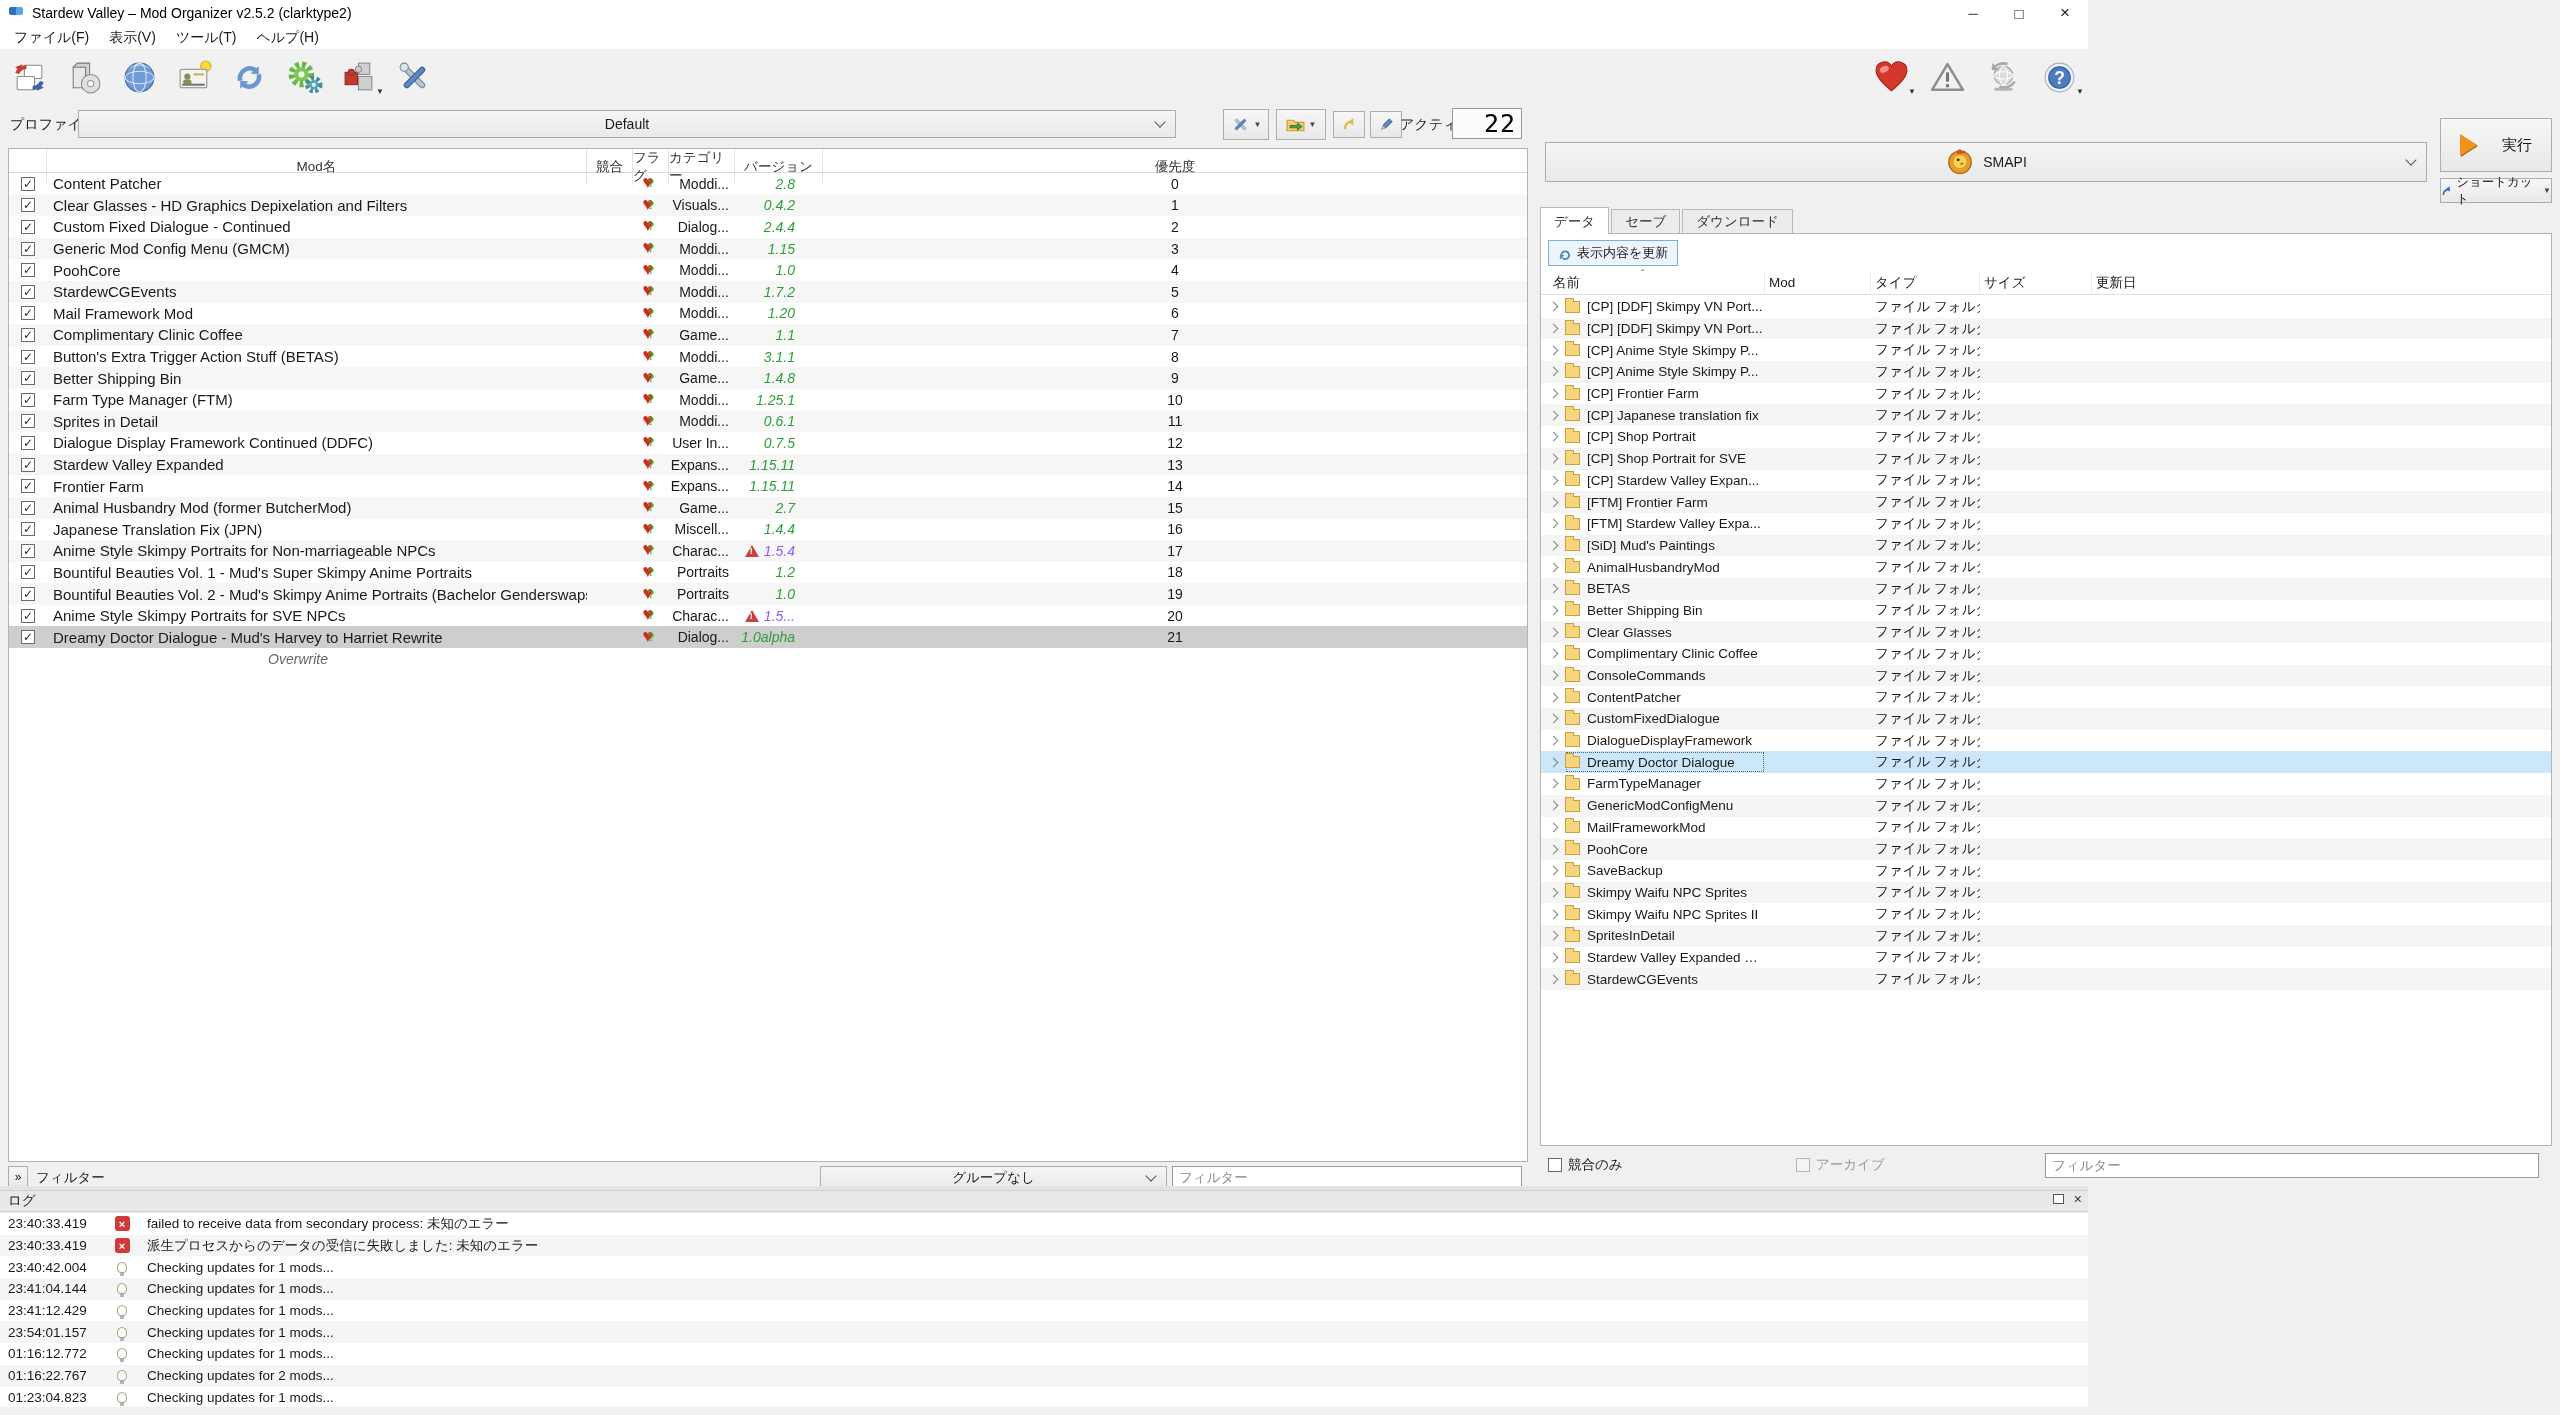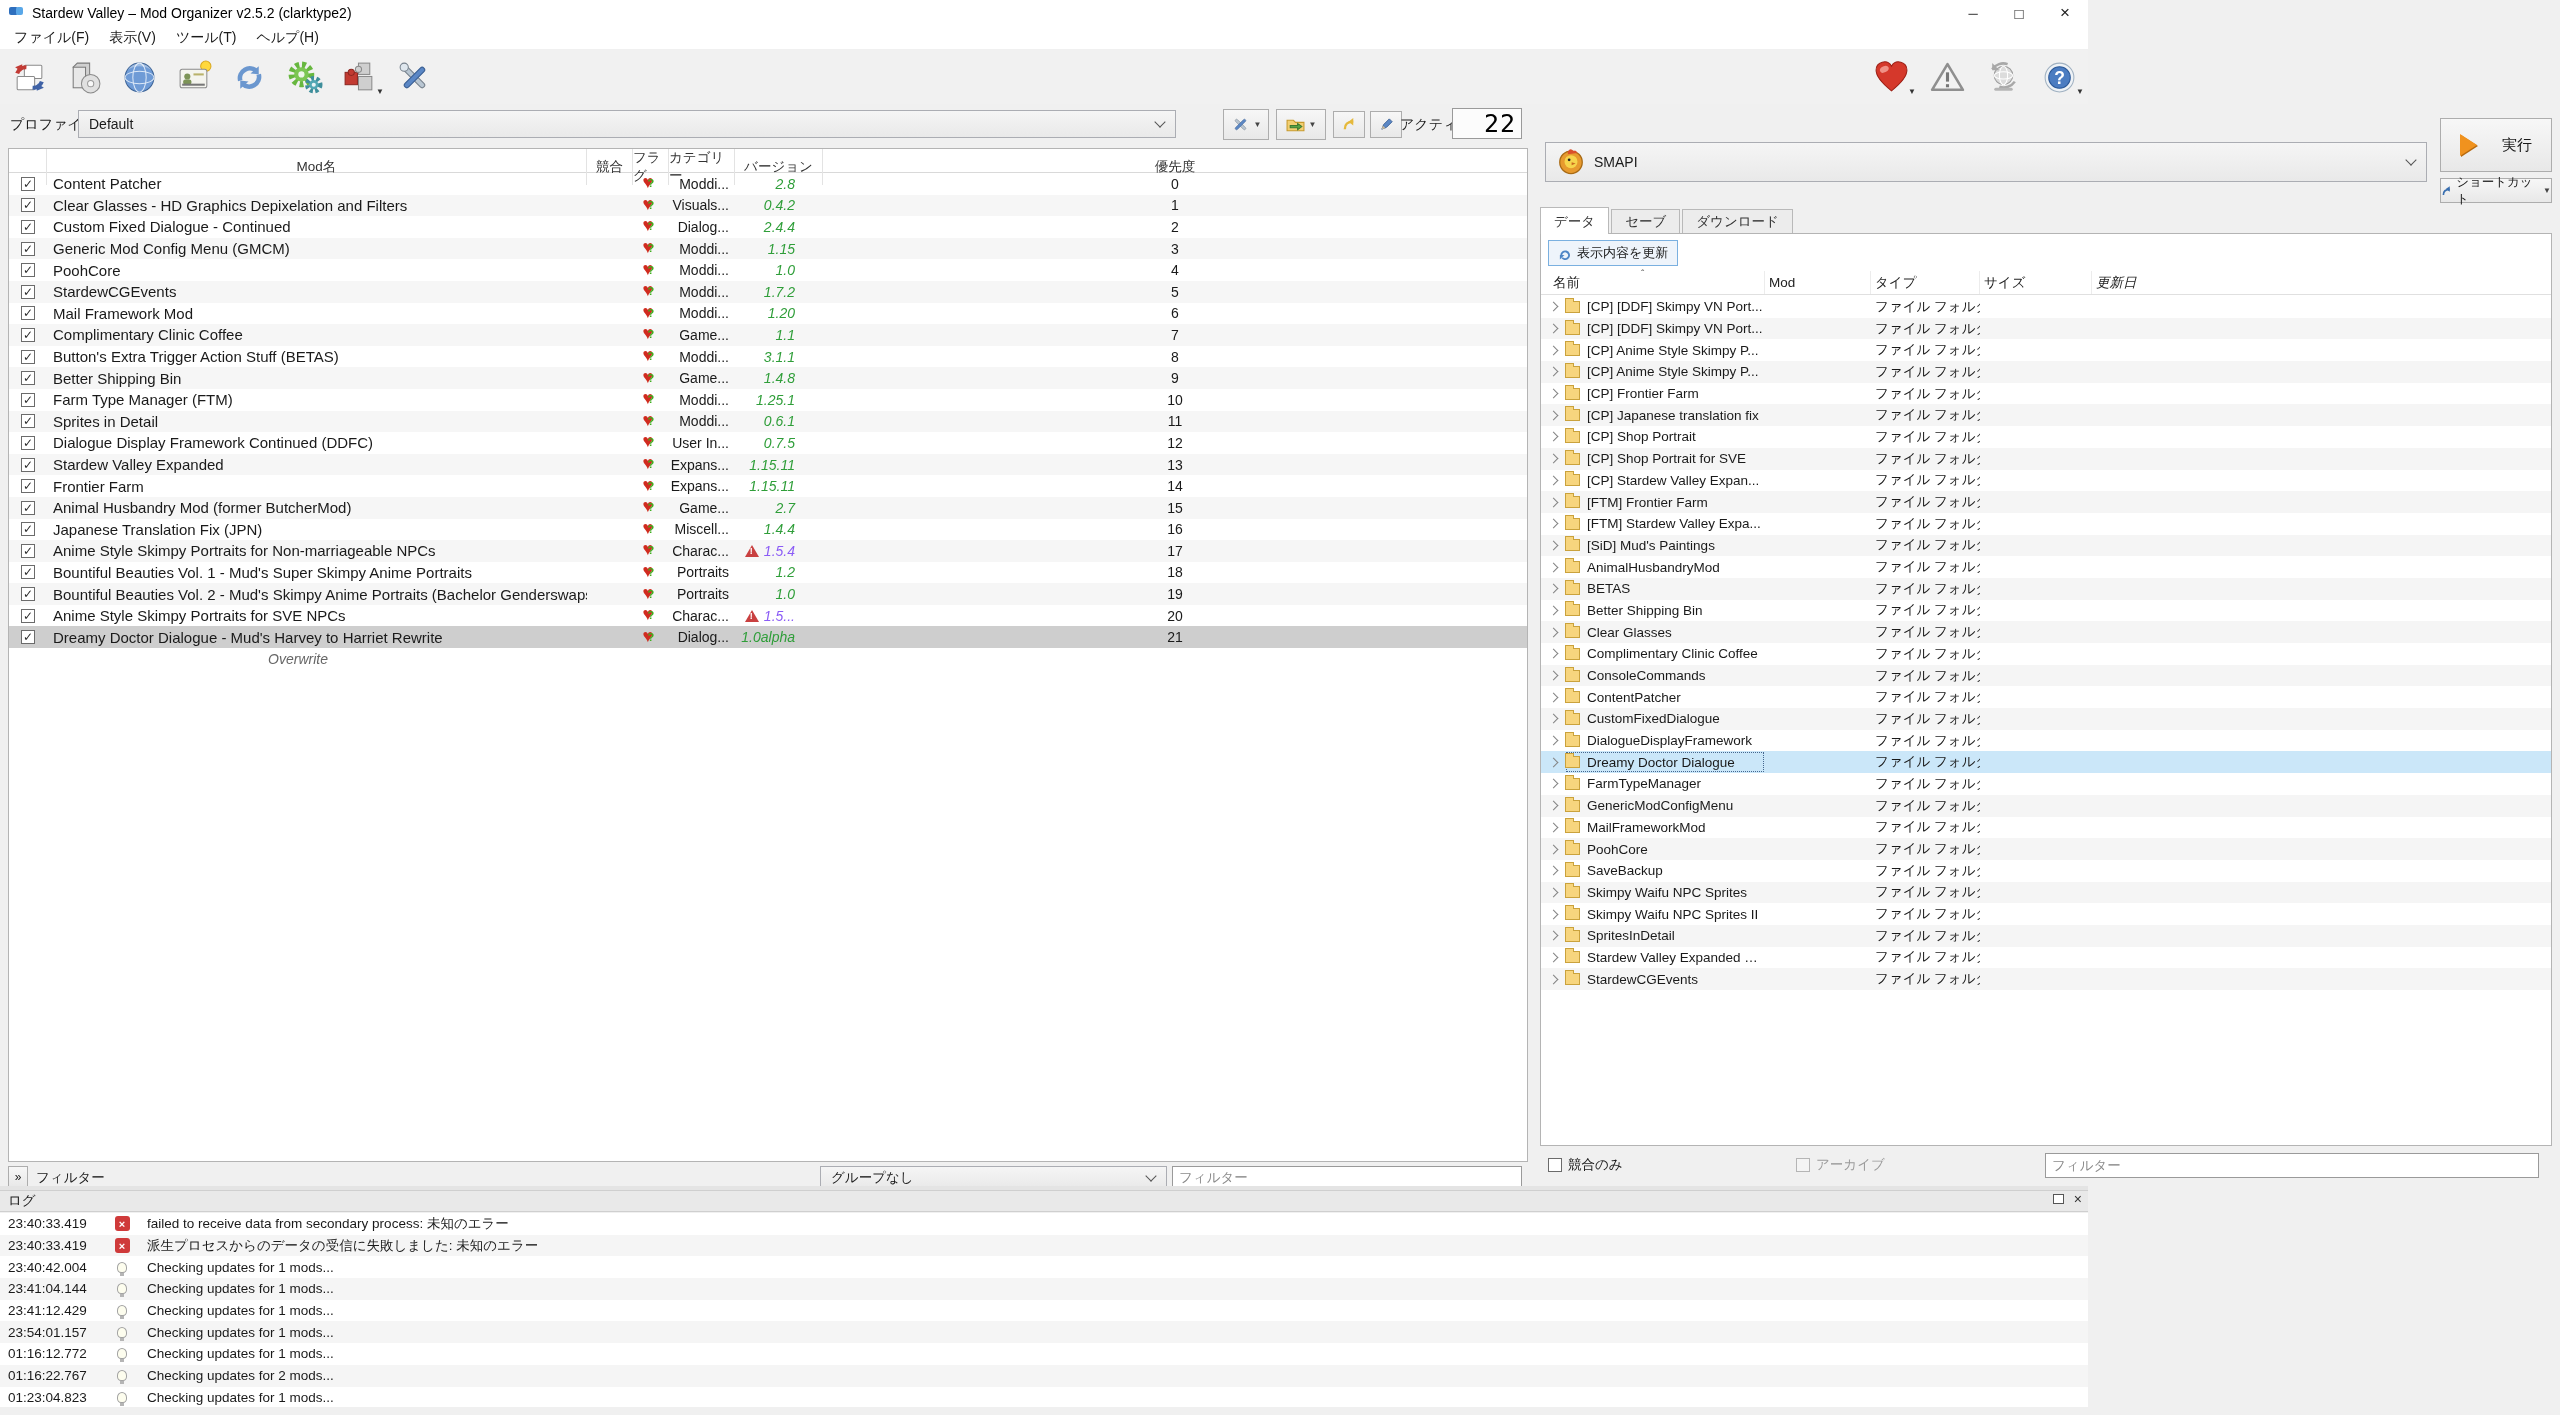--- a/index.html
+++ b/index.html
@@ -20,21 +20,21 @@
 
   
   .toolbar{position:absolute;left:0;top:50px;right:0;height:54px;background:#f1f1f1;display:flex;align-items:center;gap:13px;padding-left:8px;}
   .tbtn{width:42px;height:42px;display:flex;align-items:center;justify-content:center;position:relative;}
   .tbtn svg{width:37px;height:37px;}
   .tb-right{position:absolute;right:8px;top:6px;display:flex;gap:14px;align-items:center;}
   .dropmark{font-size:8px;color:#333;position:absolute;right:-4px;bottom:2px;}
 
   
   .plabel{left:10px;top:116px;font-size:14px;}
-  .combo{border:1px solid #abadb3;background:linear-gradient(#f5f5f5,#e9e9e9);display:flex;align-items:center;padding:0 10px;position:absolute;font-size:14px;}
+  .combo{border:1px solid #abadb3;background:linear-gradient(#f5f5f5,#e9e9e9);display:flex;align-items:center;padding:0 10px;position:absolute;font-size:14px;justify-content:center;}
   .chev{width:8px;height:8px;border-right:1.6px solid #555;border-bottom:1.6px solid #555;transform:rotate(45deg);position:absolute;right:11px;top:calc(50% - 6px);}
   .pcombo{left:78px;top:110px;width:1098px;height:28px;}
   .sbtn{border:1px solid #adadad;background:linear-gradient(#f7f7f7,#e8e8e8);display:flex;align-items:center;justify-content:center;gap:4px;position:absolute;}
   .btn-tools{left:1223px;top:109px;width:46px;height:31px;}
   .btn-folder{left:1276px;top:109px;width:50px;height:31px;}
   .btn-undo{left:1333px;top:111px;width:32px;height:27px;}
   .btn-edit{left:1370px;top:111px;width:32px;height:27px;}
   .minimark{font-size:8px;color:#444;}
   .alabel{left:1400px;top:116px;font-size:14px;}
   .acount{left:1452px;top:108px;width:70px;height:31px;border:1px solid #9a9a9a;background:#fcfcfc;display:flex;justify-content:flex-end;align-items:center;padding-right:5px;font-family:"DejaVu Sans Mono",monospace;font-size:25px;letter-spacing:1px;color:#000000;position:absolute;}
@@ -82,21 +82,21 @@
   .runtri{width:0;height:0;border-left:17px solid #f0921e;border-top:11px solid transparent;border-bottom:11px solid transparent;filter:drop-shadow(1px 1px 0 #b5690f);}
   .shortcut{left:2440px;top:178px;width:112px;height:25px;font-size:12.5px;}
   .tabs{left:1540px;top:209px;height:25px;display:flex;position:absolute;align-items:flex-end;}
   .tab{padding:3px 13px;font-size:13.5px;background:#ececec;border:1px solid #b9b9b9;border-bottom:none;margin-right:2px;color:#333;}
   .tab.active{background:#fff;padding-top:5px;position:relative;z-index:2;}
   .rbox{left:1540px;top:233px;width:1012px;height:913px;background:#fff;border:1px solid #b4b4b4;position:absolute;}
   .refreshbtn{left:1548px;top:240px;height:26px;padding:0 9px;font-size:13px;border:1px solid #7ab0e0;background:#eef4fb;display:flex;align-items:center;gap:6px;position:absolute;}
   .tgrid{display:grid;grid-template-columns:24px 200px 106px 109px 112px 1fr;align-items:center;}
   .theader{left:1541px;top:271px;width:1010px;height:24px;border-bottom:1px solid #e0e0e0;font-size:13.5px;color:#222;position:absolute;background:#fff;}
   .thcell{height:100%;display:flex;align-items:center;border-right:1px solid #ececec;position:relative;padding-left:4px;}
-  .thcell:last-child{border-right:none;font-style:italic;}
+  .thcell:last-child{border-right:none;}
   .th-name{grid-column:1 / span 2;padding-left:12px;}
   .tree{left:1541px;top:296px;width:1010px;position:absolute;}
   .trow{height:21.7px;font-size:13.5px;}
   .trow.alt{background:#f5f5f5;}
   .trow.tsel{background:#cbe7f9;}
   .texp{display:flex;align-items:center;justify-content:center;height:100%;}
   .texp::before{content:"";width:6px;height:6px;border-right:1.4px solid #838383;border-bottom:1.4px solid #838383;transform:rotate(-45deg);display:block;}
   .tcell{display:flex;align-items:center;height:100%;overflow:hidden;white-space:nowrap;}
   .tcell.focusbox{outline:1px dotted #45678f;outline-offset:-2px;}
   .fold{width:15px;height:12px;background:#f7d57e;border:1px solid #caa23c;position:relative;flex:none;}

